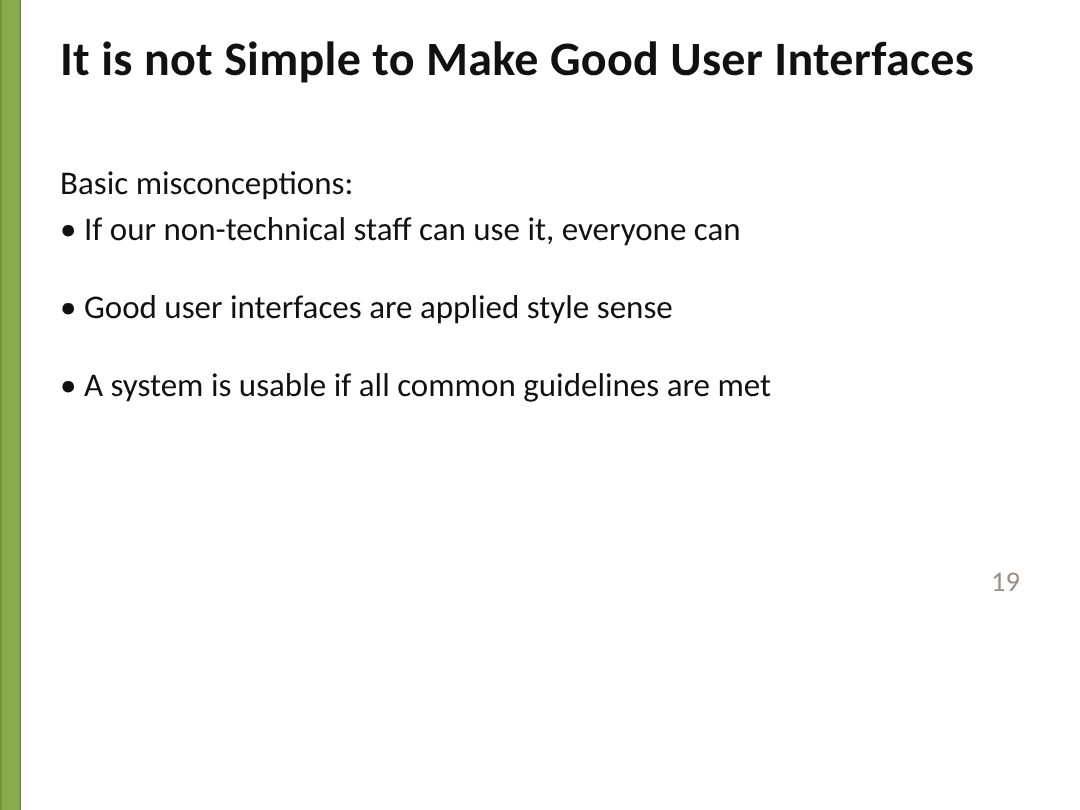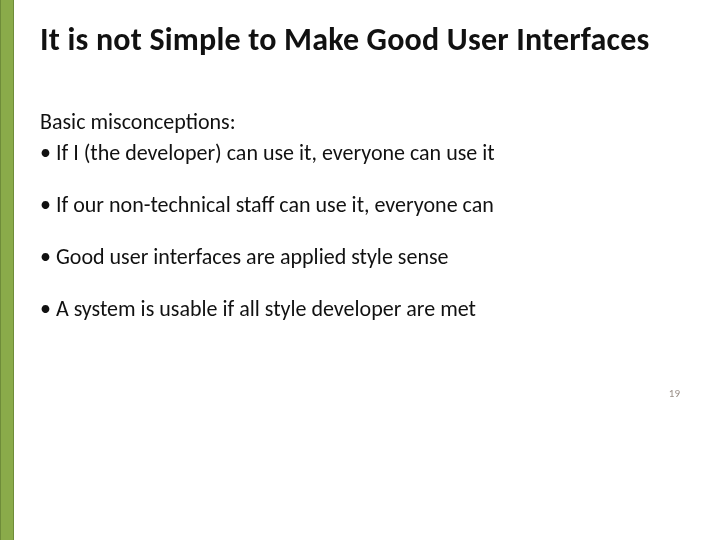--- a/index.html
+++ b/index.html
@@ -57,37 +57,36 @@
     margin-bottom: 22px; 
   }
   .bullets li::before {
     content: "• ";
   }
   .lead-block { margin-bottom: 0; }
   .page-num {
     position: absolute;
     right: 40px;
     bottom: 20px;
-    font-size: 11px;
+    font-size: 19px;
     color: #9a8f88;
   }
 </style>
 </head>
 <body>
 
 <div class="accent-bar"></div>
 
 <div class="slide">
 
   <h1 class="title">It is not Simple to Make Good User Interfaces</h1>
 
   <div class="lead-block">
     <p class="lead">Basic misconceptions:</p>
     <ul class="bullets">
-      <li>If I (the developer) can use it, everyone can use it</li>
       <li>If our non-technical staff can use it, everyone can</li>
       <li>Good user interfaces are applied style sense</li>
-      <li>A system is usable if all style developer are met</li>
+      <li>A system is usable if all common guidelines are met</li>
     </ul>
   </div>
 
   <div class="page-num">19</div>
 </div>
 
 </body></html>

